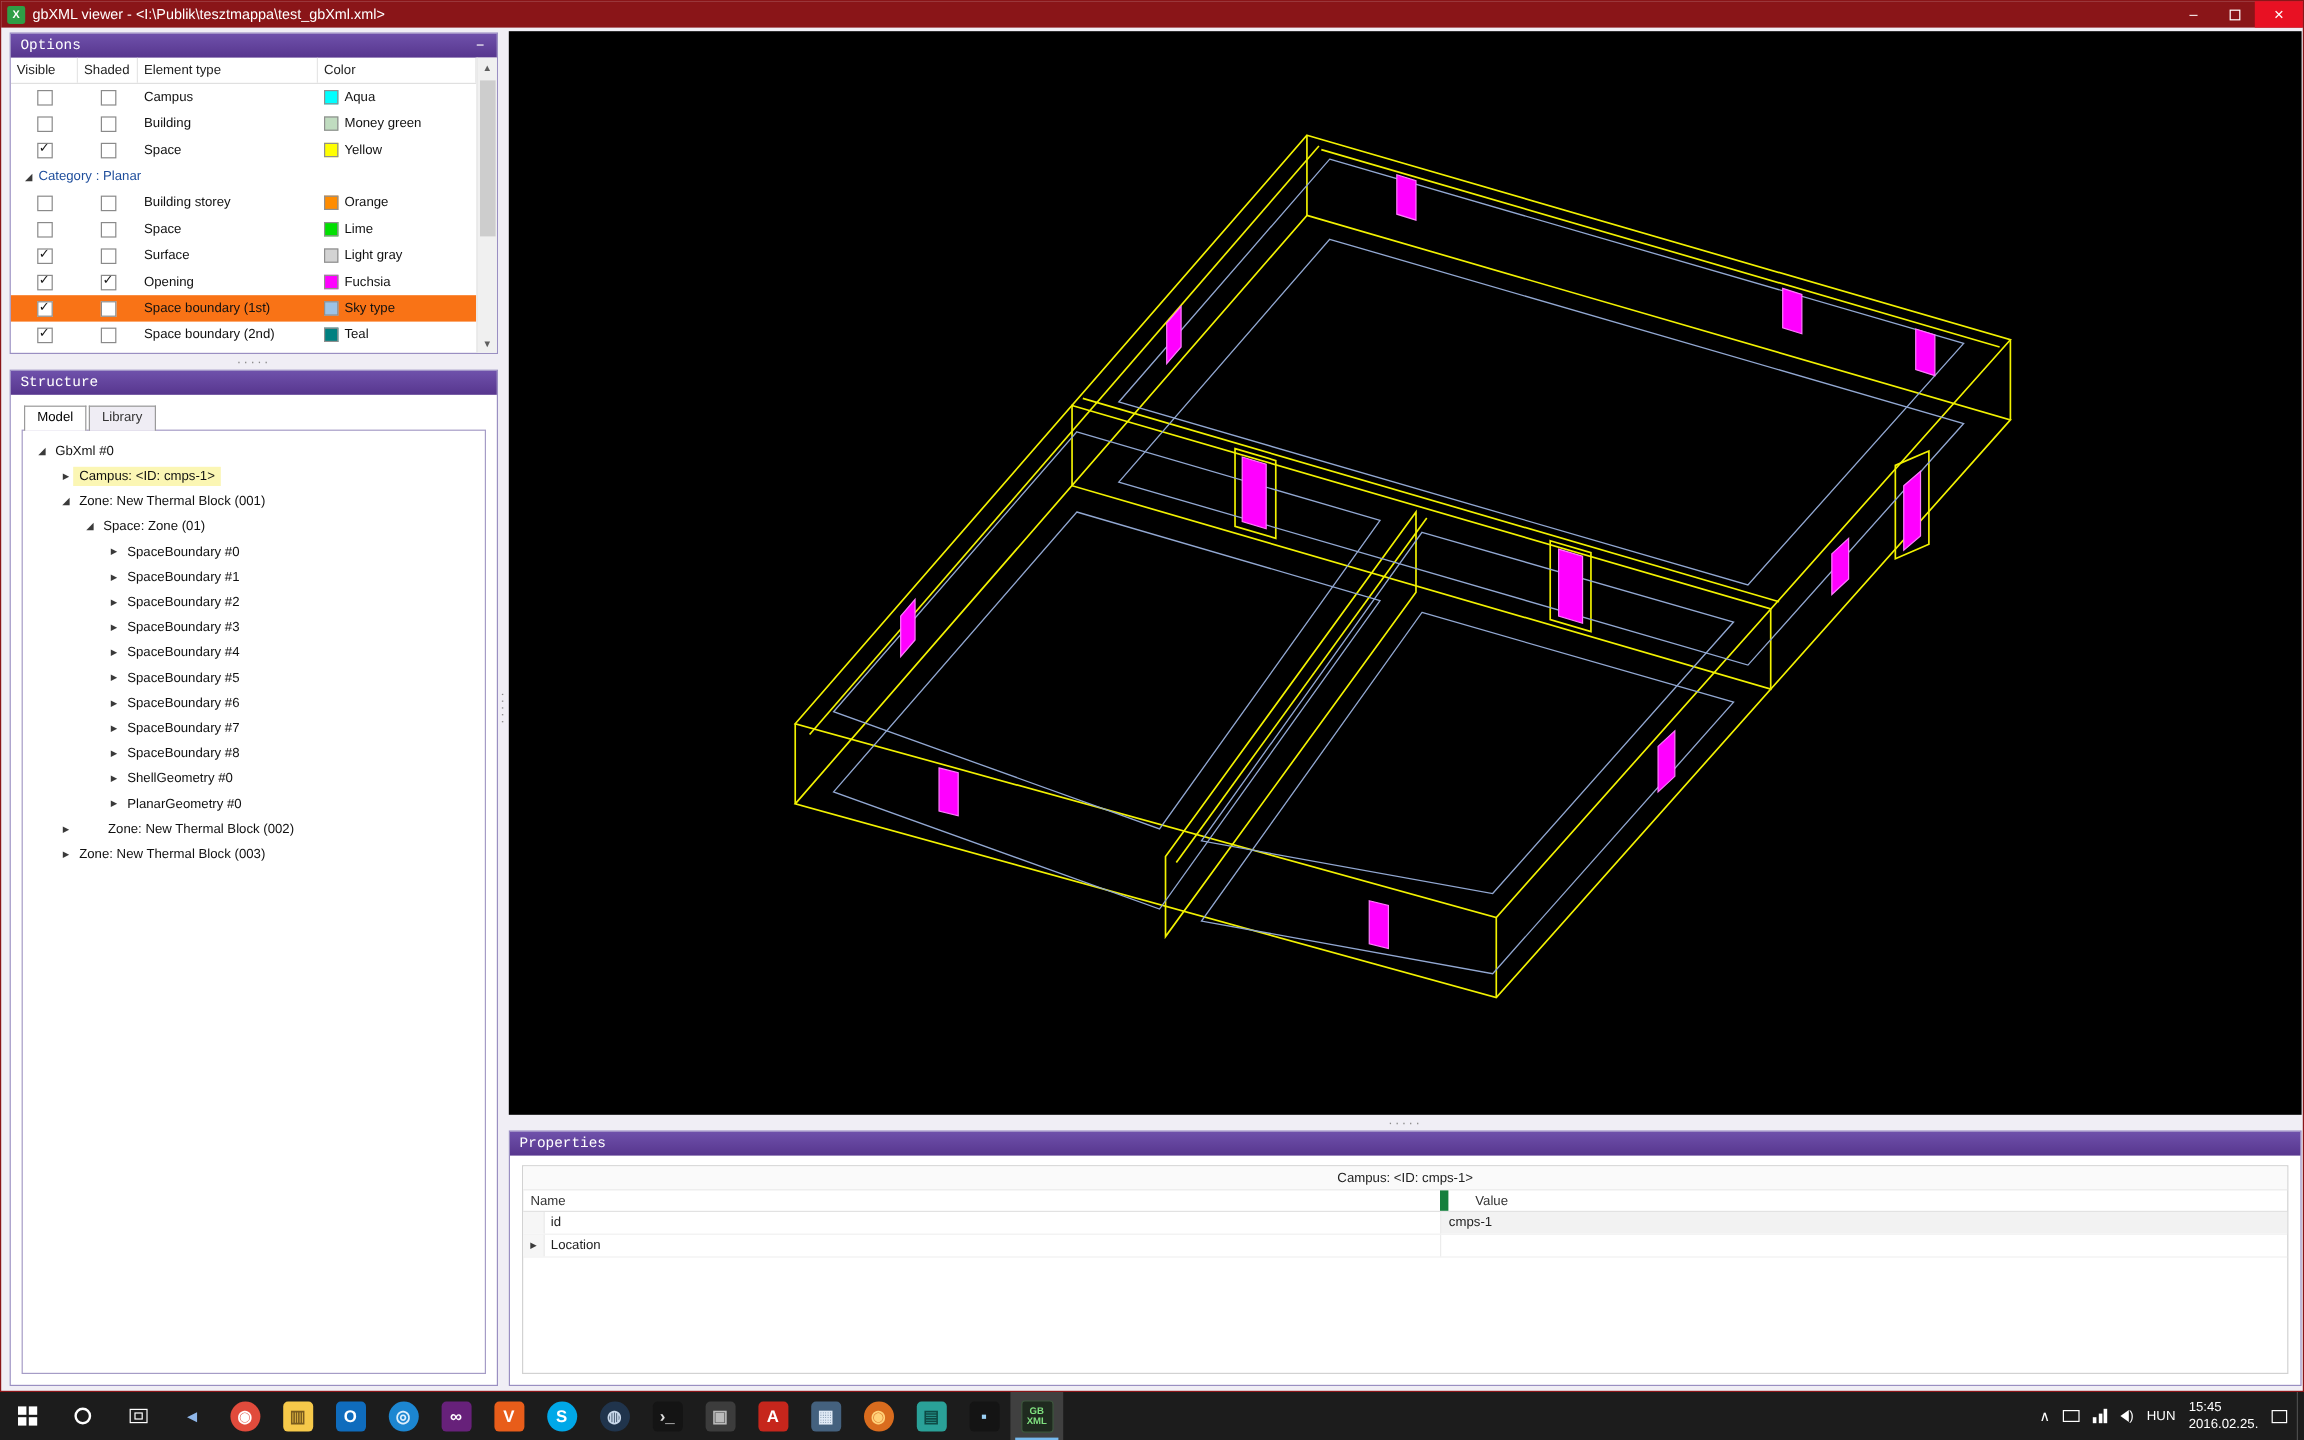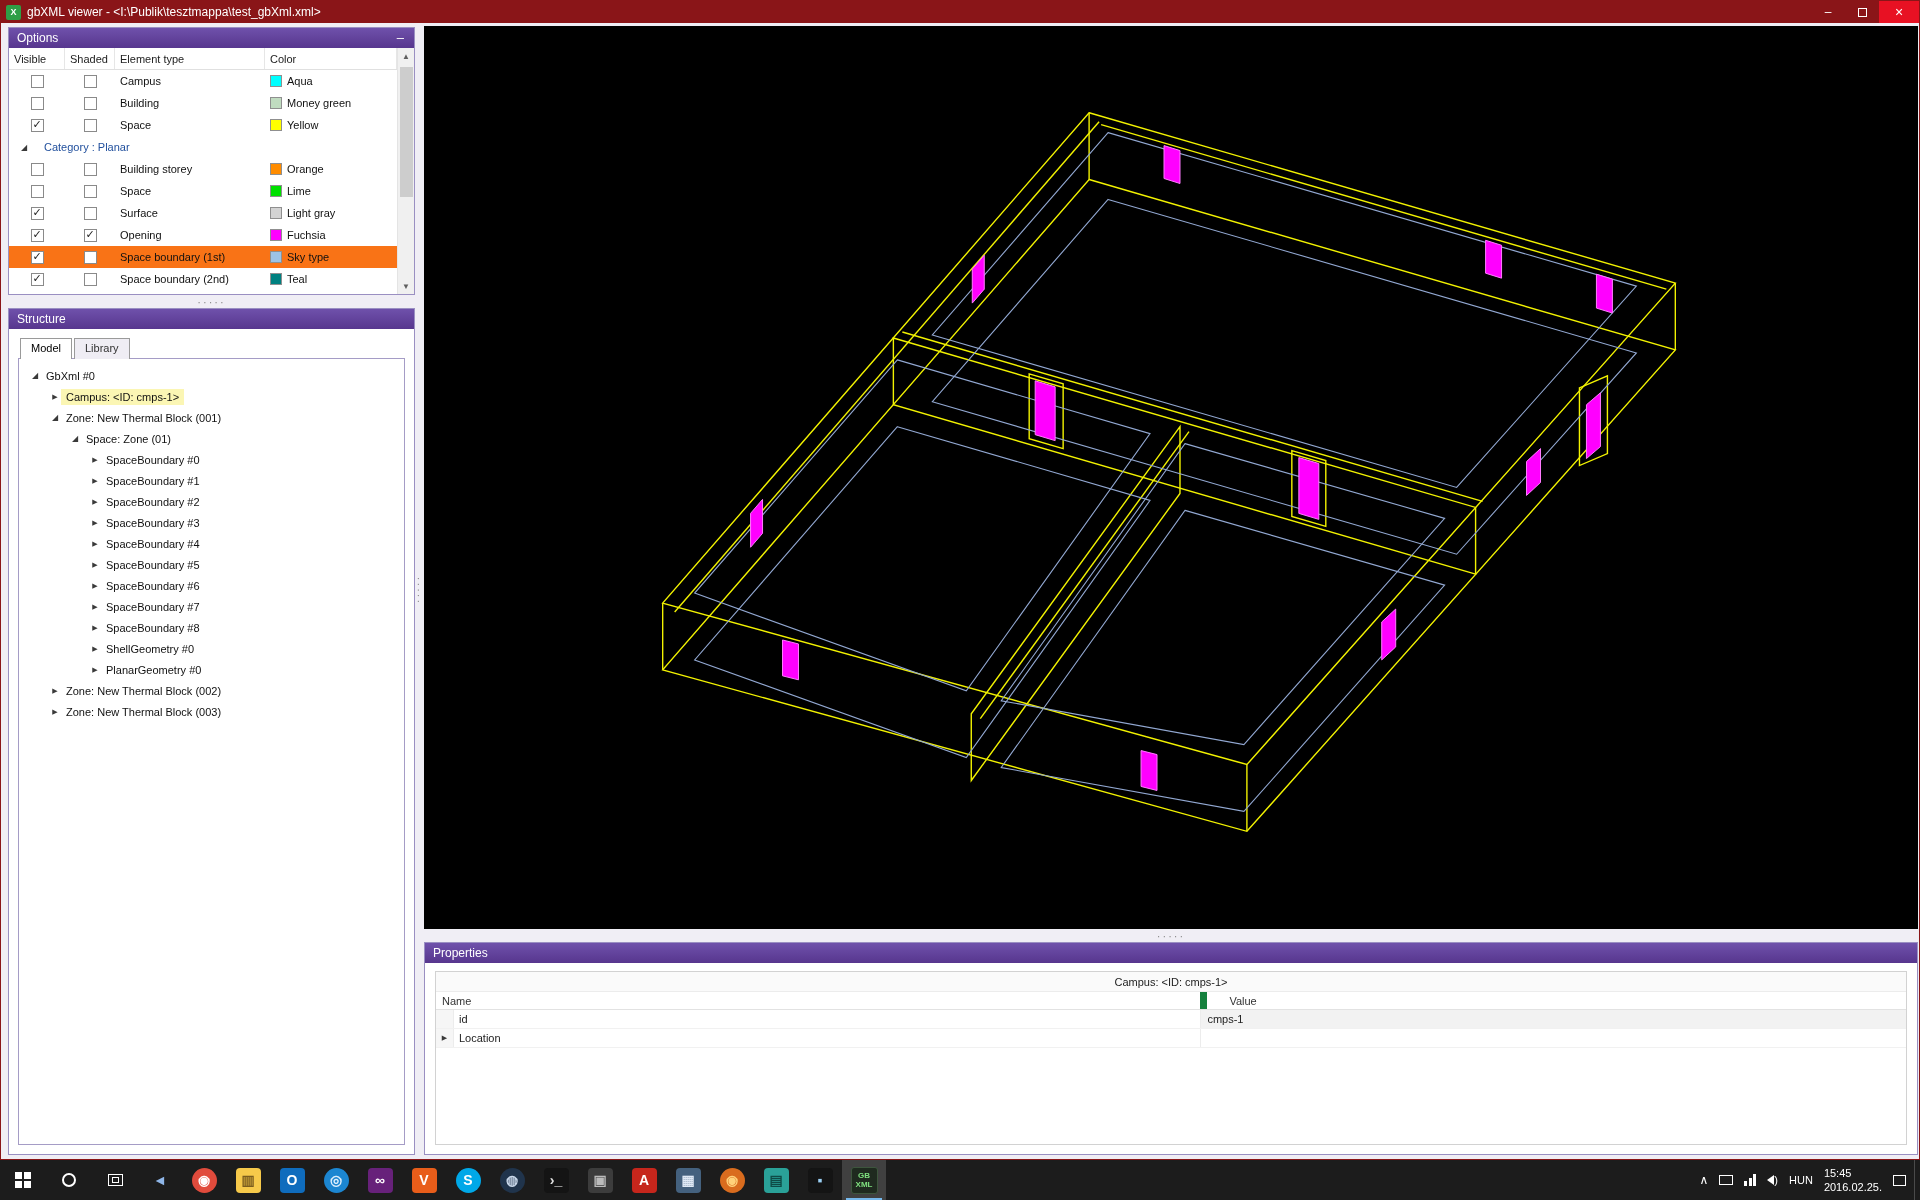--- a/index.html
+++ b/index.html
@@ -28,21 +28,21 @@
   .workspace{flex:1;display:flex;min-height:0;}
   .left-col{width:414px;flex:0 0 414px;display:flex;flex-direction:column;
     padding:4px 0 4px 7px;}
   .v-splitter{width:9px;flex:0 0 9px;display:flex;align-items:center;justify-content:center;
     color:#8a8a8a;}
   .v-splitter span{transform:rotate(90deg);font-size:11px;letter-spacing:2px;}
   .right-col{flex:1;display:flex;flex-direction:column;padding:3px 1px 4px 0;min-width:0;}
 
   .panel{border:1px solid #9a8fc2;background:#fff;display:flex;flex-direction:column;}
   .panel-header{height:20px;flex:0 0 20px;background:linear-gradient(180deg,#6f51ab,#57368e);
-    color:#fff;font-size:12px;display:flex;align-items:center;padding:0 8px;}
+    color:#fff;font-size:12px;display:flex;align-items:center;padding:0 8px;font-family:Liberation Mono, monospace;}
   .panel-header .ph-spacer{flex:1;}
   .collapse-glyph{font-size:13px;line-height:10px;padding:0 2px;}
 
   
   .options-panel{height:268px;flex:0 0 268px;}
   .options-body{flex:1;display:flex;min-height:0;font-size:11px;color:#111;}
   .opt-table{flex:1;min-width:0;overflow:hidden;}
   .opt-header{display:flex;height:22px;align-items:center;border-bottom:1px solid #e0e0e0;color:#222;justify-content:center;}
   .opt-hcell{border-right:1px solid #e6e6e6;height:100%;display:flex;align-items:center;padding:0 5px;}
   .cell-visible{width:56px;flex:0 0 56px;justify-content:flex-start;}
@@ -51,21 +51,21 @@
   .cell-color{flex:1;}
   .opt-row{display:flex;height:22px;align-items:center;}
   .opt-row.selected{background:#f97316;}
   .opt-cell{height:100%;display:flex;align-items:center;padding:0 5px;}
   .opt-cell.cbcell{justify-content:center;}
   .cb{width:13px;height:13px;border:1px solid #8a8a8a;background:#fff;display:flex;
     align-items:center;justify-content:center;font-size:11px;line-height:1;color:#1a1a1a;}
   .cb.checked::after{content:"✓";margin-top:-1px;}
   .swatch{width:12px;height:12px;border:1px solid #8f8f8f;margin-right:5px;flex:0 0 12px;}
   .opt-category{padding-left:9px;}
-  .cat-label{color:#1f4e9c;margin-left:14px;}
+  .cat-label{color:#1f4e9c;margin-left:2px;}
   .expander{width:12px;display:inline-block;text-align:center;font-size:7px;color:#3a3a3a;flex:0 0 12px;}
   .expander.expanded{font-size:8px;}
 
   .scrollbar{width:17px;flex:0 0 17px;background:#f0f0f0;border-left:1px solid #e4e4e4;
     display:flex;flex-direction:column;align-items:center;}
   .sb-arrow{height:16px;width:100%;display:flex;align-items:center;justify-content:center;
     font-size:8px;color:#5f5f5f;}
   .sb-thumb{width:13px;height:130px;background:#cdcdcd;margin-top:3px;}
   .sb-fill{flex:1;}
 
@@ -371,21 +371,21 @@
                 <span class="tree-label">SpaceBoundary #8</span>
               </div>
               <div class="tree-row" style="padding-left: 70px;">
                 <span class="expander">▶</span>
                 <span class="tree-label">ShellGeometry #0</span>
               </div>
               <div class="tree-row" style="padding-left: 70px;">
                 <span class="expander">▶</span>
                 <span class="tree-label">PlanarGeometry #0</span>
               </div>
-              <div class="tree-row" style="padding-left: 30px;">
+              <div class="tree-row" style="padding-left: 30px; gap: 24px;">
                 <span class="expander">▶</span>
                 <span class="tree-label">Zone: New Thermal Block (002)</span>
               </div>
               <div class="tree-row" style="padding-left: 30px;">
                 <span class="expander">▶</span>
                 <span class="tree-label">Zone: New Thermal Block (003)</span>
               </div>
             </div>
         </div>
       </section>

